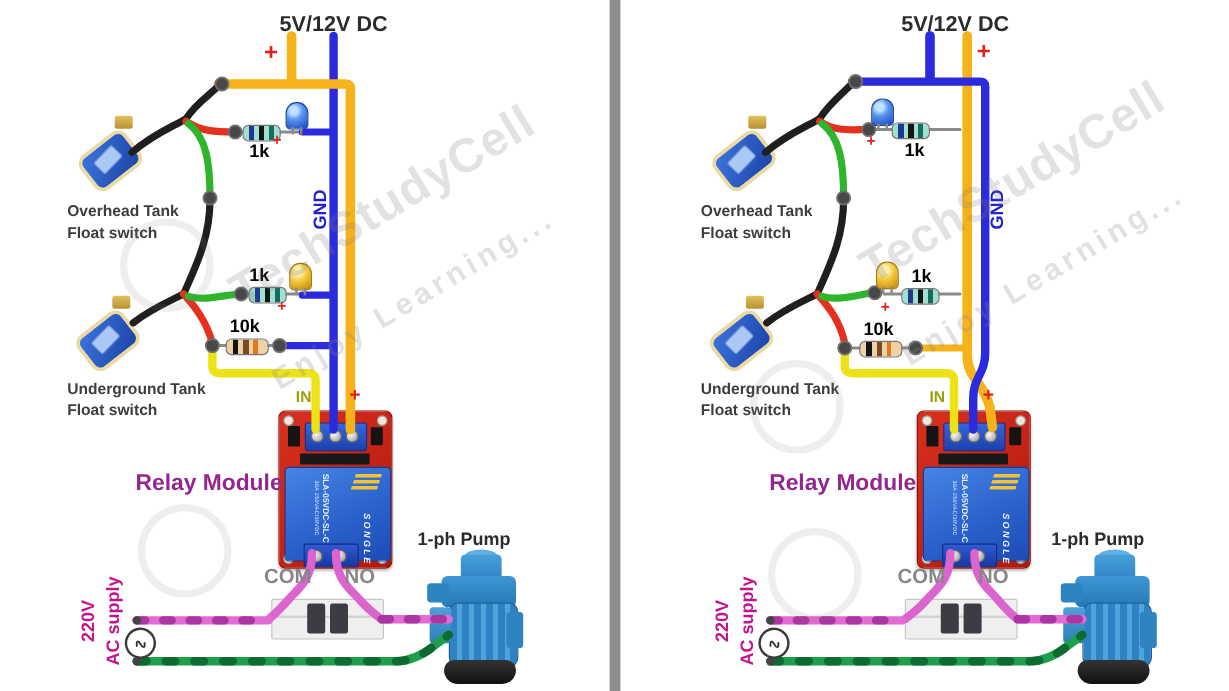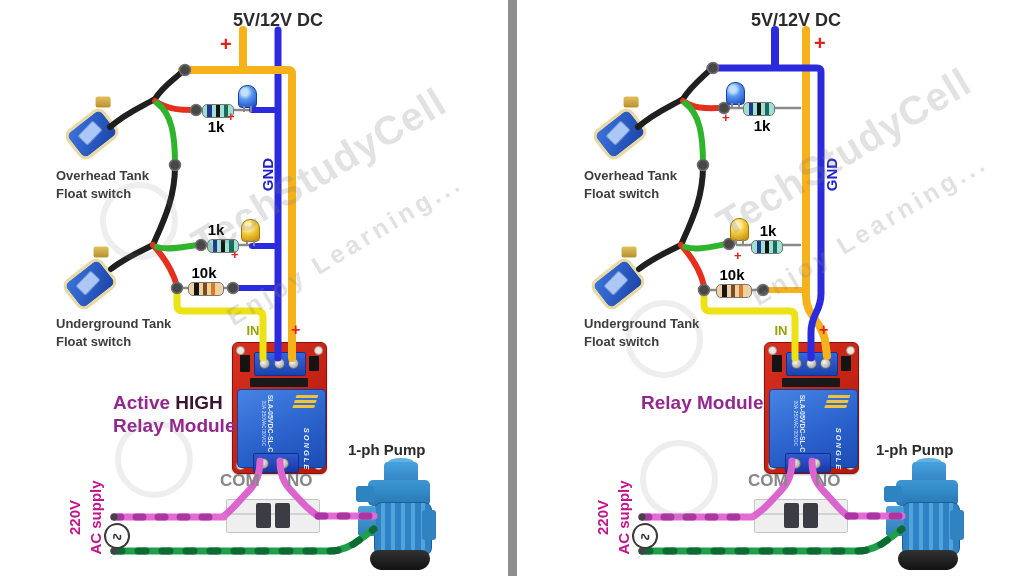--- a/index.html
+++ b/index.html
@@ -225,21 +225,20 @@
         </div>
         <div class="rl-brand">SONGLE</div>
       </div>
       <div class="rl-term-bot">
         <i class="screw s1"></i>
           <i class="screw s2"></i>
       </div>
     </div>
 
     <div class="lbl modttl" style="left:113px;top:391px">
-      <div><span>Active </span><span class="em">HIGH</span></div>
       <div>Relay Module</div>
     </div>
 
     <div class="lbl comno" style="left:220px;top:471px">COM</div>
     <div class="lbl comno" style="left:287px;top:471px">NO</div>
 
     <div class="connector" style="left:226px;top:499px">
       <span class="lip"></span>
       <span class="u1"></span>
       <span class="u2"></span>

